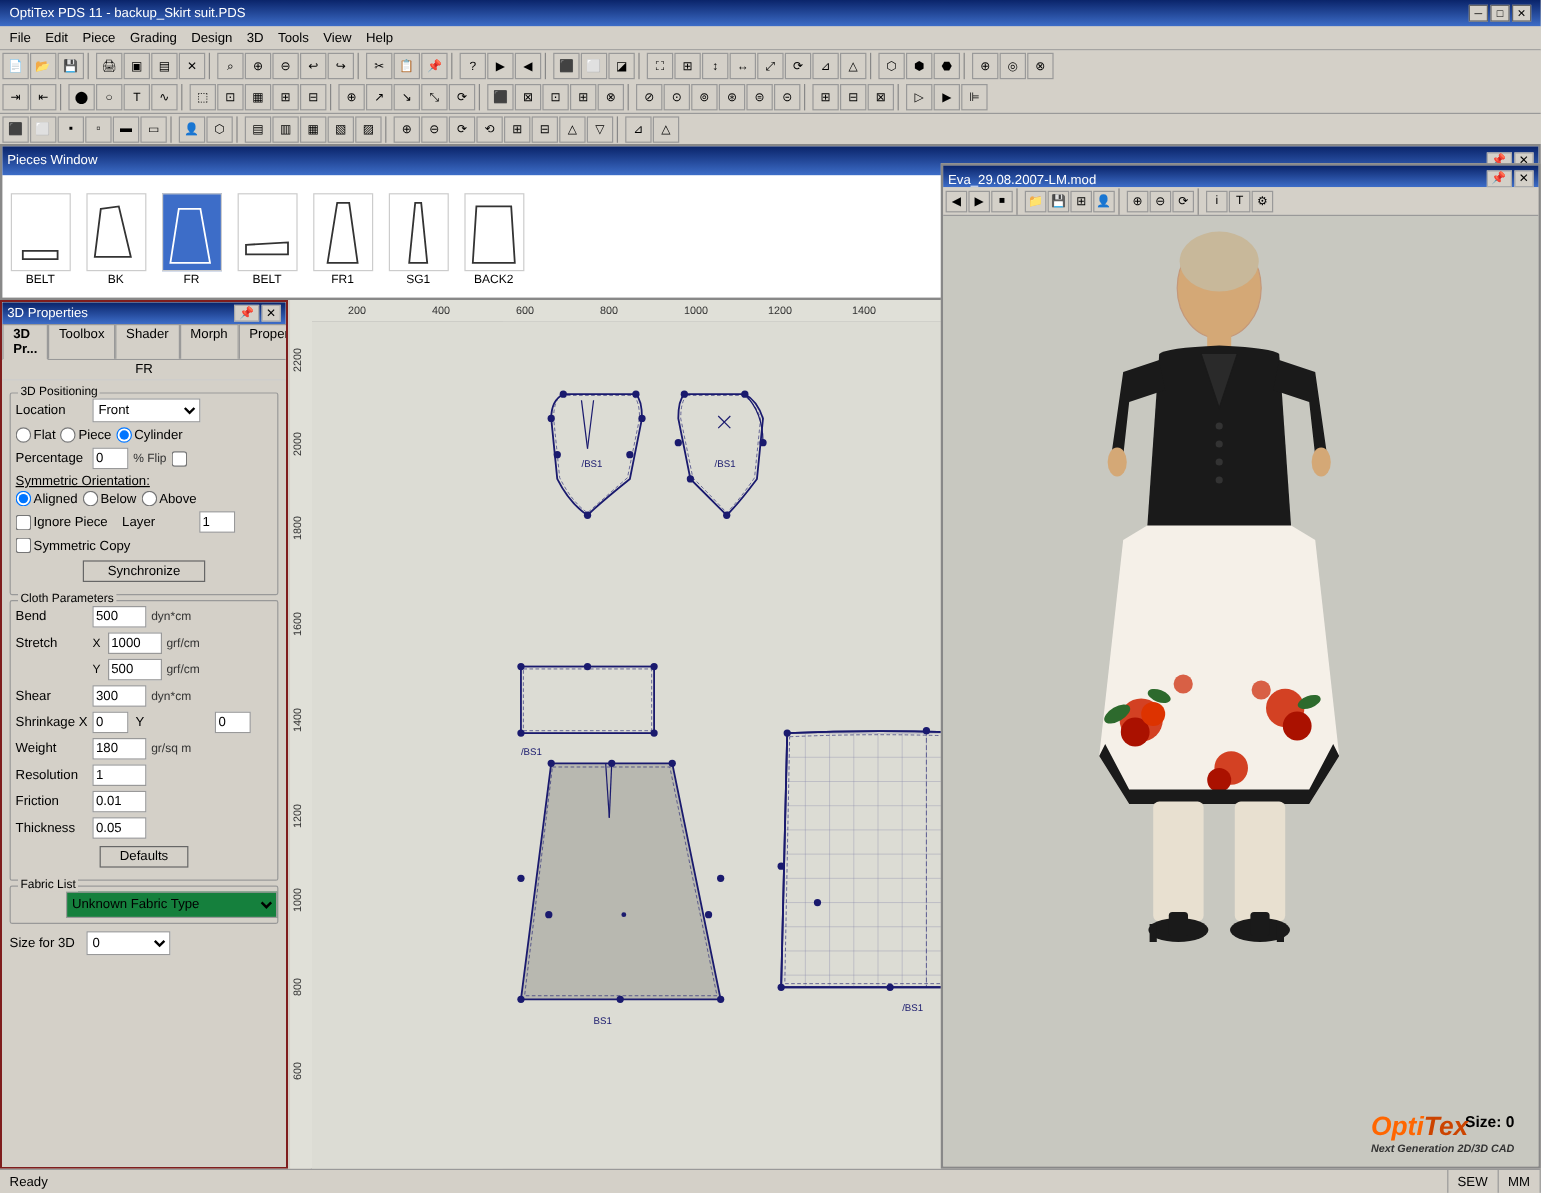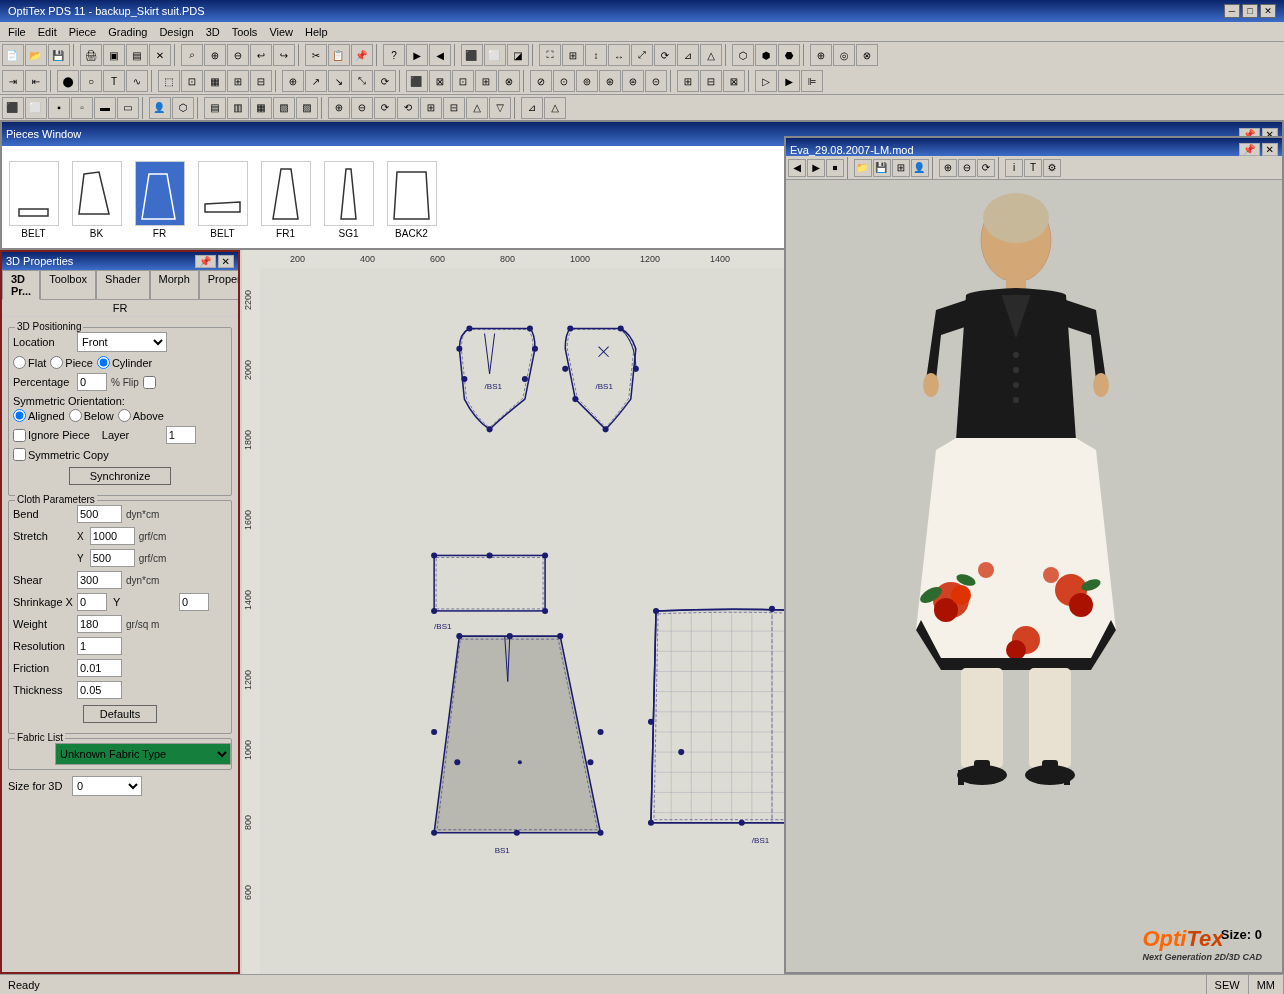--- a/index.html
+++ b/index.html
@@ -604,21 +604,21 @@
           <input type="radio" name="orient" checked="" style="">
           <span>Cylinder</span>
         </label>
       </div>
       <div class="panel-row">
         <span class="panel-label">Percentage</span>
         <input type="text" class="panel-input panel-input-xs" value="0" style="">
         <span class="panel-unit">% Flip</span>
         <input type="checkbox" style="">
       </div>
-      <div style="margin-bottom:2px;">
+      <div style="margin-bottom:2px;text-decoration:underline;">
         <span style="font-size:11px;">Symmetric Orientation:</span>
       </div>
       <div class="panel-row">
         <label class="radio-label">
           <input type="radio" name="sym" checked="" style="">
           <span>Aligned</span>
         </label>
         <label class="radio-label">
           <input type="radio" name="sym" style="">
           <span>Below</span>

